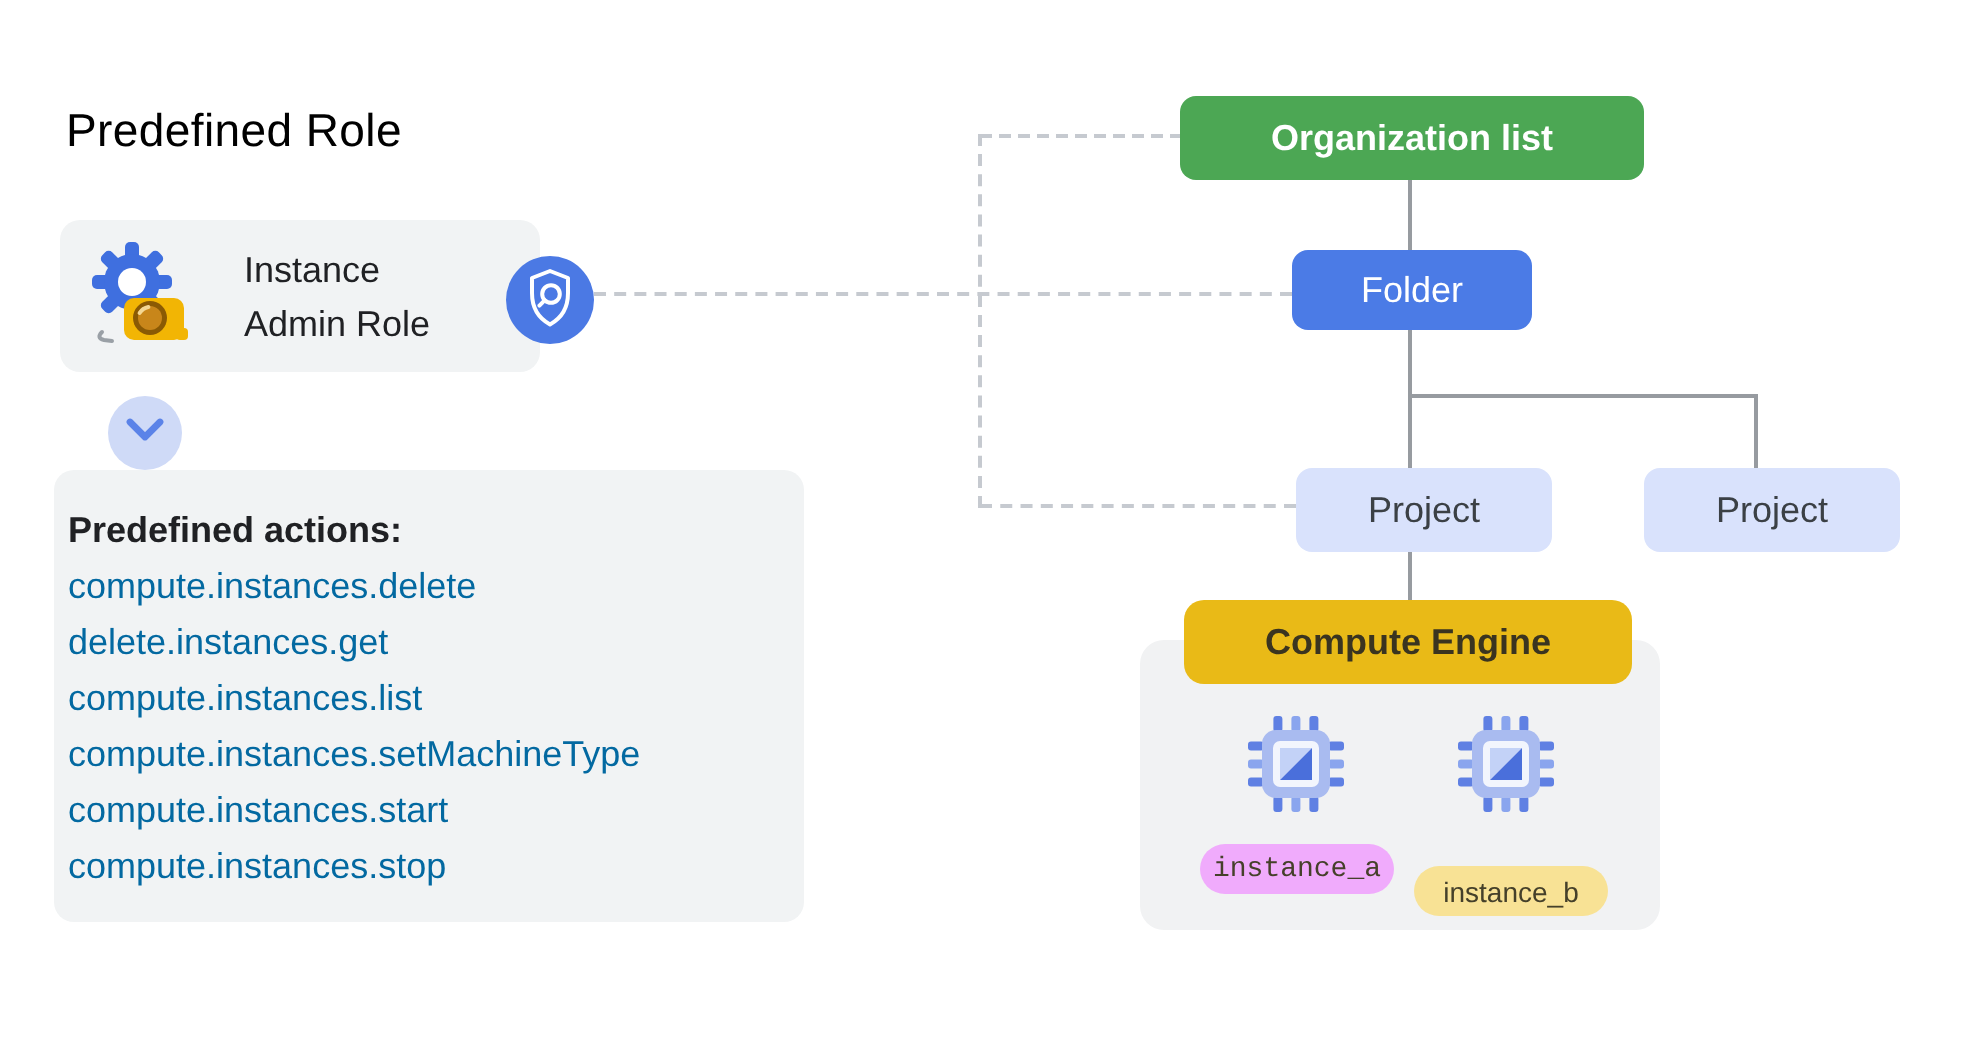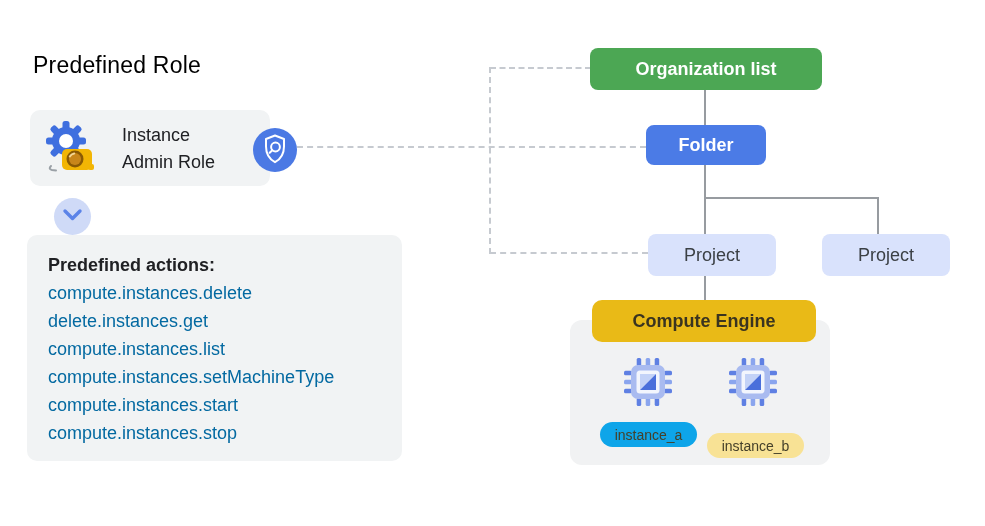--- a/index.html
+++ b/index.html
@@ -13,21 +13,21 @@
   
   .page-title { left:33px; top:52px; font-size:23px; color:#000000; letter-spacing:.2px; }
   .role-card { left:30px; top:110px; width:240px; height:76px; border-radius:10px; background:#f1f3f4; }
   .role-label { left:122px; top:122px; font-size:18px; line-height:27px; color:#202124; }
   .gear-wrap { left:44px; top:118px; width:52px; height:58px; }
   .badge-circle { left:253px; top:128px; width:44px; height:44px; border-radius:50%;
                   display:flex; align-items:center; justify-content:center; }
   .chevron-circle { left:54px; top:198px; width:37px; height:37px; border-radius:50%;
                     display:flex; align-items:center; justify-content:center; }
   .actions-card { left:27px; top:235px; width:375px; height:226px; border-radius:10px;
-                  background:#f1f3f4; padding:16px 20px 0 21px; }
+                  background:#f1f3f4; padding:16px 20px 0 7px; }
   .actions-heading { font-size:18px; font-weight:700; color:#202124; line-height:28px; }
   .action-line { font-size:18px; color:#0369a1; line-height:28px; white-space:nowrap; }
 
   
   .dash-h { border-top:2px dashed #c6cad0; height:0; }
   .dash-v { border-left:2px dashed #c6cad0; width:0; }
   .dash-role-folder { left:297px; top:146px; width:349px; }
   .dash-vertical    { left:489px; top:67px;  height:187px; }
   .dash-to-org      { left:490px; top:67px;  width:101px; }
   .dash-to-project  { left:490px; top:252px; width:158px; }
@@ -40,21 +40,21 @@
   .conn-folder-down  { left:704px; top:165px; height:69px; }
   .conn-branch       { left:704px; top:197px; width:175px; }
   .conn-right-proj   { left:877px; top:197px; height:37px; }
   .conn-proj-ce      { left:704px; top:276px; height:25px; }
   .conn-chip-a       { left:647px; top:408px; height:15px; }
   .conn-chip-b       { left:752px; top:408px; height:15px; }
 
   
   .node { display:flex; align-items:center; justify-content:center; border-radius:8px; }
   .node-org { left:590px; top:48px; width:232px; height:42px; font-size:18px; font-weight:700; color:#fff; }
-  .node-folder { left:646px; top:125px; width:120px; height:40px; font-size:18px; font-weight:700; color:#fff; }
+  .node-folder { left:646px; top:125px; width:120px; height:40px; font-size:18px; font-weight:400; color:#fff; }
   .node-project { width:128px; height:42px; font-size:18px; color:#3b4045; }
   .node-project-a { left:648px; top:234px; }
   .node-project-b { left:822px; top:234px; }
   .instances-panel { left:570px; top:320px; width:260px; height:145px; border-radius:12px; background:#f1f2f3; }
   .node-ce { left:592px; top:300px; width:224px; height:42px; border-radius:10px;
              font-size:18px; font-weight:700; color:#3a3420; }
   .chip { width:52px; height:52px; }
   .chip-a { left:622px; top:356px; }
   .chip-b { left:727px; top:356px; }
   .pill { height:25px; border-radius:13px; display:flex; align-items:center; justify-content:center;
@@ -195,16 +195,16 @@
         <rect x="2" y="23.7" width="8" height="4.5" rx="1.5"></rect>
         <rect x="42" y="23.7" width="8" height="4.5" rx="1.5"></rect>
       </g>
       <rect x="9" y="9" width="34" height="34" rx="7" fill="#a9bbf0"></rect>
       <rect x="14.5" y="14.5" width="23" height="23" rx="3.5" fill="#f2f5fd"></rect>
       <polygon points="18,34 18,18 34,18" fill="#c3d2f7"></polygon>
       <polygon points="18,34 34,18 34,34" fill="#4a6fdb"></polygon>
     </svg>
   </div>
 
-  <div class="abs pill pill-a" style="background-color: #0ea5e9;">instance_a</div>
+  <div class="abs pill pill-a" style="background-color: #f0abfc; font-family: Liberation Mono, monospace;">instance_a</div>
   <div class="abs pill pill-b" style="background-color: rgb(248, 226, 149);">instance_b</div>
 
 </div>
 
 </body></html>

